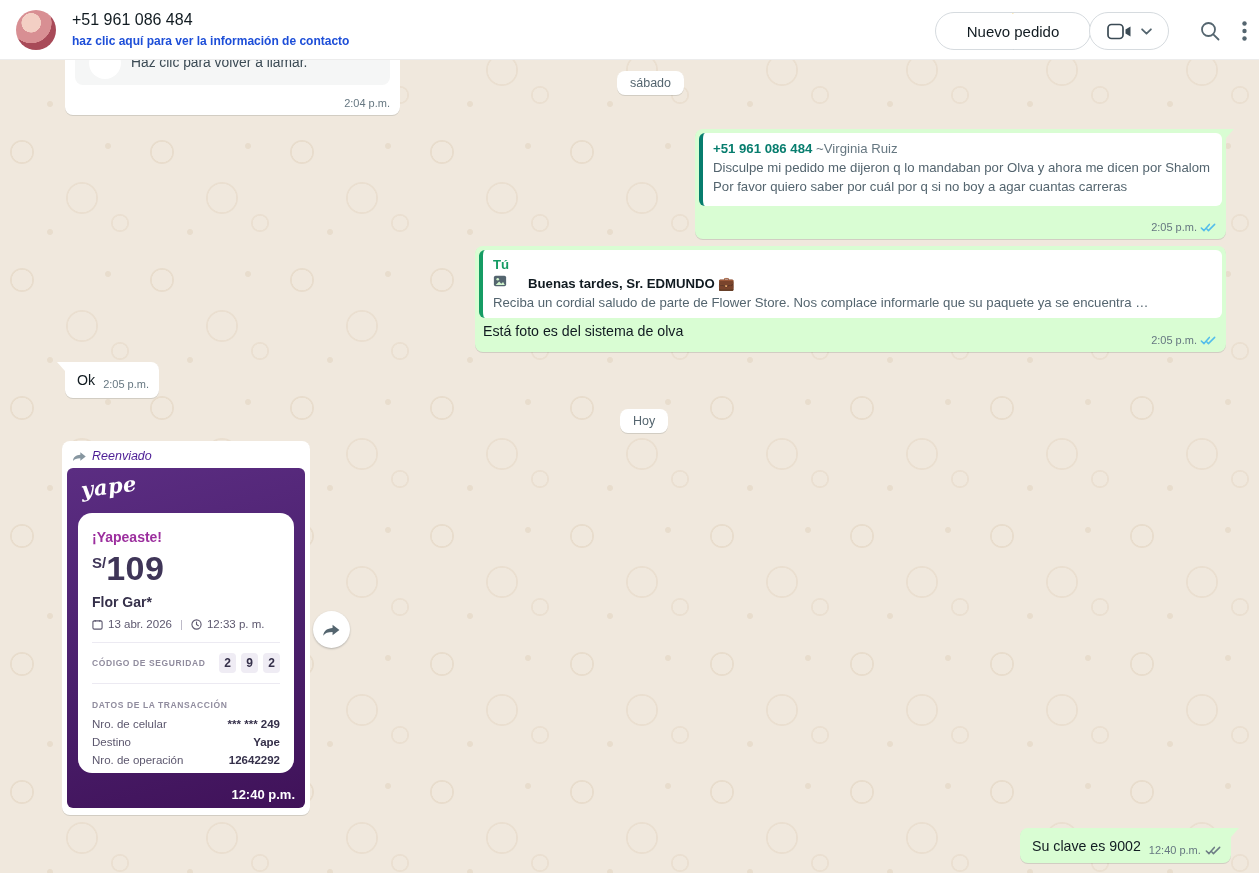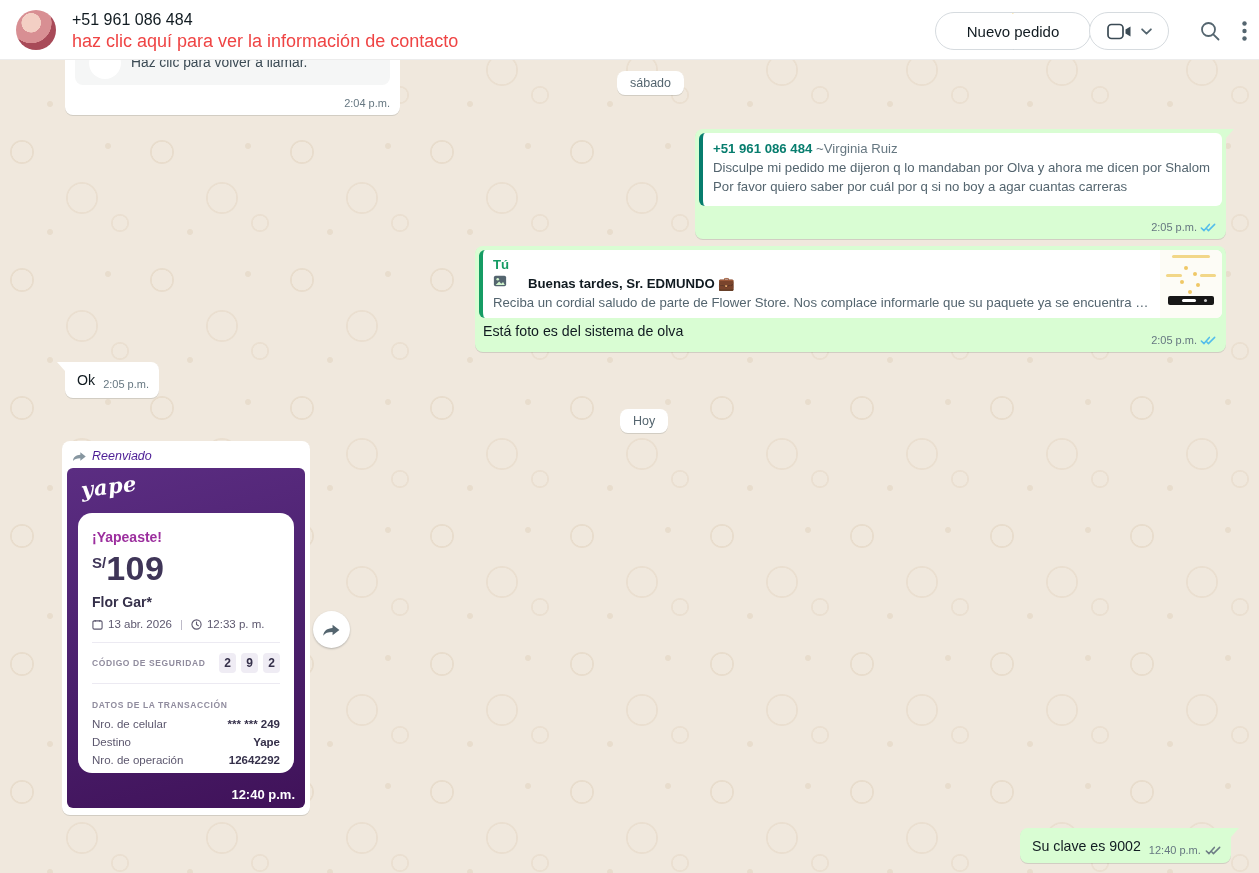--- a/index.html
+++ b/index.html
@@ -20,21 +20,21 @@
   }
 
   
   .header { position:absolute; top:0; left:0; width:100%; height:60px; background:#ffffff;
     border-bottom:1px solid #ececec; z-index:30; }
   .avatar { position:absolute; left:16px; top:10px; width:40px; height:40px; border-radius:50%;
     background:radial-gradient(circle at 38% 32%, #f3cfc4 0 26%, #d88f93 27% 55%, #a84a58 56% 78%, #7e3140 79% 100%);
     cursor:pointer; }
   .head-texts { position:absolute; left:72px; top:9px; cursor:pointer; }
   .head-title { font-size:16px; color:#111b21; font-weight:500; line-height:22px; }
-  .head-sub { font-size:18px; color:#ef4444; line-height:18px; margin-top:1px; }
+  .head-sub { font-size:12px; color:#1d4ed8; line-height:18px; margin-top:1px;font-weight:bold; }
   .pill-btn { position:absolute; top:12px; height:38px; background:#fff; border:1px solid #d6dbdf;
     border-radius:19px; display:flex; align-items:center; justify-content:center; gap:9px; cursor:pointer; }
   .btn-new-order { right:168px; width:156px;flex-direction:column; }
   .btn-video { right:90px; width:80px; }
   .btn-label-text { font-size:15px; color:#111b21; font-weight:500; }
   .icon-btn { position:absolute; top:18px; width:26px; height:26px; display:flex; align-items:center; justify-content:center; cursor:pointer; }
   .search-btn { right:36px; }
   .kebab-btn { right:2px; }
 
   
@@ -73,21 +73,21 @@
   .q-suffix { color:#667781; }
   .q-text { font-size:13.2px; color:#54656f; line-height:19px; }
   .q-line { white-space:nowrap; overflow:hidden; text-overflow:ellipsis; }
   .q-bold { font-weight:700; color:#111b21; }
   .reply-text { margin:2px 8px 0 8px; }
 
   .bubble-msg1 { left:695px; top:129px; width:531px; height:110px; }
   .bubble-msg1 .quote { height:73px; }
 
   .bubble-msg2 { left:475px; top:246px; width:751px; height:106px; }
-  .quote2 { display:flex; border-left-color:#159c64; height:68px; }
+  .quote2 { display:flex; border-left-color:#159c64; height:68px;flex-direction:column; }
   .quote2 .quote-pad { flex:1 1 auto; min-width:0; padding-top:5px; }
   .thumb { position:relative; width:62px; flex:0 0 62px; background:#fdfcf6; overflow:hidden; }
   .t-line { position:absolute; height:3px; background:#f2d788; border-radius:2px; }
   .t-dot { position:absolute; width:4px; height:4px; border-radius:50%; background:#efc867; }
   .t-bar { position:absolute; left:8px; right:8px; bottom:13px; height:9px; background:#171717; border-radius:2px; }
   .t-bar-dash { position:absolute; left:14px; top:3px; width:14px; height:3px; background:#fdfdfd; border-radius:2px; }
   .t-bar-dot { position:absolute; right:7px; top:3px; width:3px; height:3px; border-radius:50%; background:#cfcfcf; }
 
   
   .bubble-ok { left:65px; top:362px; height:36px; padding:8px 10px 8px 12px; display:inline-flex; align-items:flex-end; gap:8px; }

